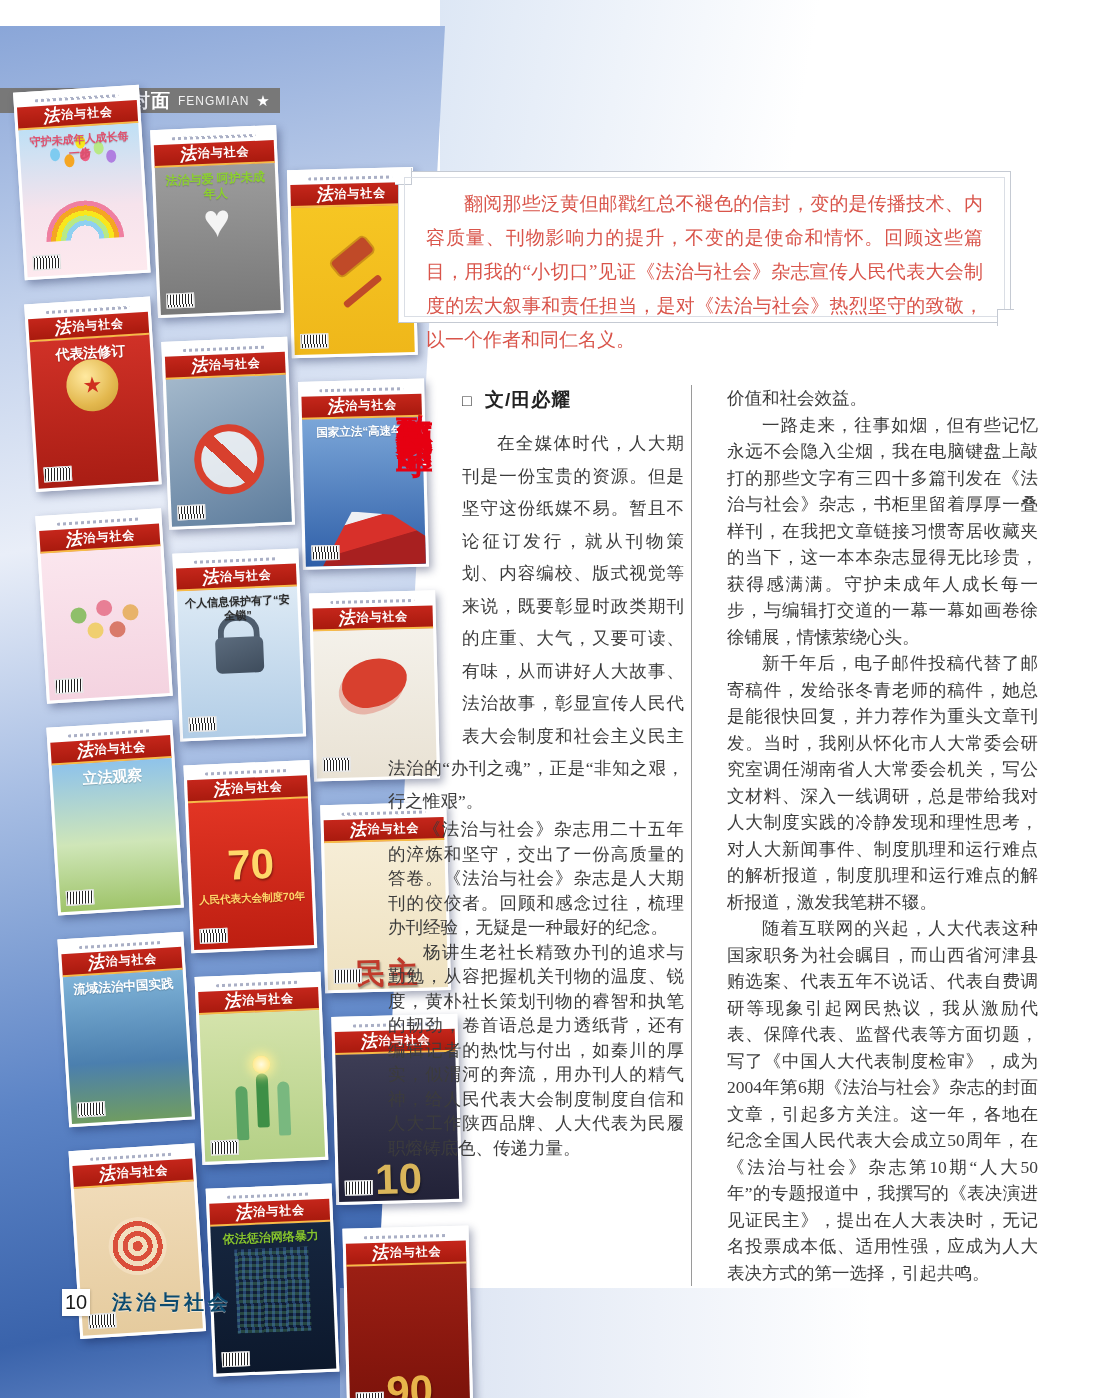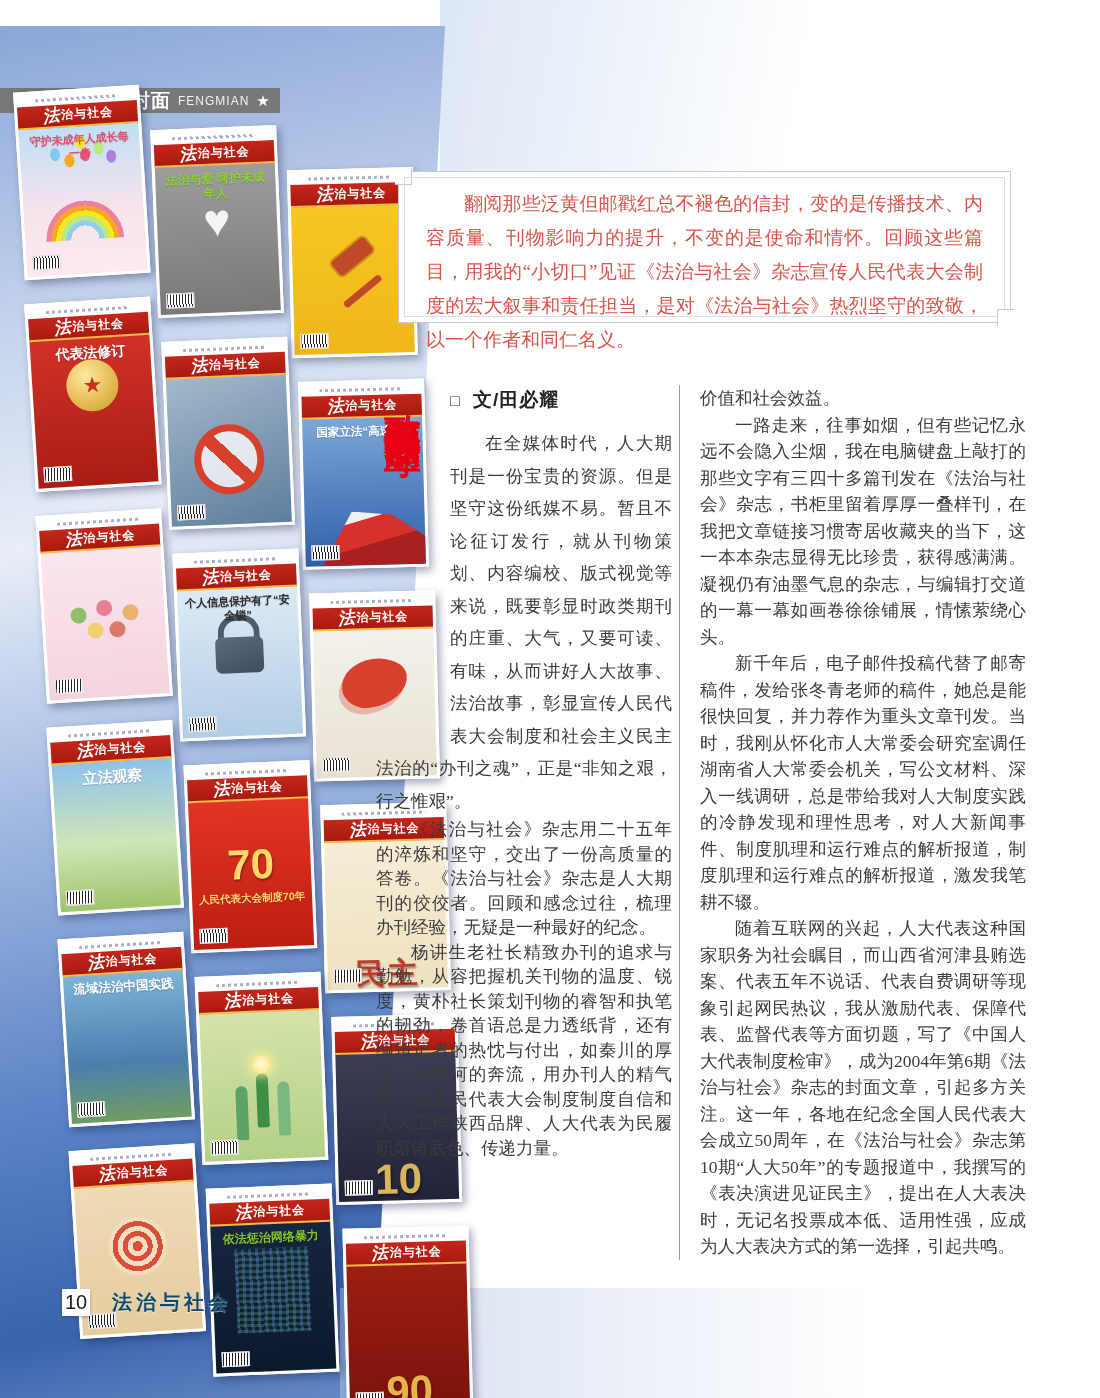--- a/index.html
+++ b/index.html
@@ -100,23 +100,23 @@
   }
   .quote-inner-frame{position:absolute;inset:5px;border:1px solid #dadee5;pointer-events:none;}
   .quote-box::before,.quote-box::after{content:'';position:absolute;width:16px;height:16px;background:#fff;}
   .quote-box::before{left:-4px;top:-4px;border-right:1px solid #c5cad3;border-bottom:1px solid #c5cad3;}
   .quote-box::after{right:-4px;bottom:-4px;border-left:1px solid #c5cad3;border-top:1px solid #c5cad3;}
   .quote-text{
     margin:0;font-size:19px;line-height:34px;color:#d9544a;text-align:justify;text-indent:2em;
     font-family:"Liberation Serif",serif;
   }
   
-  .article{position:absolute;left:376px;top:385px;width:650px;display:flex;}
+  .article{position:absolute;left:388px;top:385px;width:650px;display:flex;}
   .col1{width:296px;flex:0 0 auto;}
-  .col2{flex:1;margin-left:7px;border-left:1px solid #9a9a9a;padding-left:20px;}
+  .col2{flex:1;margin-left:7px;border-left:1px solid #9a9a9a;padding-left:35px;}
   .vtitle-float{float:left;width:74px;height:352px;}
   .vtitle{
     writing-mode:vertical-rl;text-orientation:upright;
     font-size:37px;font-weight:900;color:#e60012;line-height:1.0;letter-spacing:3px;
     margin-left:8px;
   }
   .byline{font-size:19px;font-weight:bold;color:#222;margin:2px 0 14px 0;letter-spacing:1px;}
   .byline .marker{font-size:16px;margin-right:6px;color:#333;}
   .article p.body-p{
     margin:0;font-size:17.5px;color:#3c3c3c;text-align:justify;text-indent:2em;
@@ -426,21 +426,21 @@
     <div class="byline">
       <span class="marker">□</span>
       <span>文/田必耀</span>
     </div>
     <p class="body-p first-p">在全媒体时代，人大期刊是一份宝贵的资源。但是坚守这份纸媒不易。暂且不论征订发行，就从刊物策划、内容编校、版式视觉等来说，既要彰显时政类期刊的庄重、大气，又要可读、有味，从而讲好人大故事、法治故事，彰显宣传人民代表大会制度和社会主义民主法治的“办刊之魂”，正是“非知之艰，行之惟艰”。</p>
     <p class="body-p">《法治与社会》杂志用二十五年的淬炼和坚守，交出了一份高质量的答卷。《法治与社会》杂志是人大期刊的佼佼者。回顾和感念过往，梳理办刊经验，无疑是一种最好的纪念。</p>
     <p class="body-p">杨讲生老社长精致办刊的追求与勤勉，从容把握机关刊物的温度、锐度，黄朴社长策划刊物的睿智和执笔的韧劲，卷首语总是力透纸背，还有编辑记者的热忱与付出，如秦川的厚实，似渭河的奔流，用办刊人的精气神，给人民代表大会制度制度自信和人大工作陕西品牌、人大代表为民履职熔铸底色、传递力量。</p>
   </div>
   <div class="col2">
     <p class="body-p cont">价值和社会效益。</p>
-    <p class="body-p">一路走来，往事如烟，但有些记忆永远不会隐入尘烟，我在电脑键盘上敲打的那些文字有三四十多篇刊发在《法治与社会》杂志，书柜里留着厚厚一叠样刊，在我把文章链接习惯寄居收藏夹的当下，这一本本杂志显得无比珍贵，获得感满满。凝视仍有油墨气息的杂志，与编辑打交道的一幕一幕如画卷徐徐铺展，情愫萦绕心头。</p>
+    <p class="body-p">一路走来，往事如烟，但有些记忆永远不会隐入尘烟，我在电脑键盘上敲打的那些文字有三四十多篇刊发在《法治与社会》杂志，书柜里留着厚厚一叠样刊，在我把文章链接习惯寄居收藏夹的当下，这一本本杂志显得无比珍贵，获得感满满。守护未成年人成长每一步，与编辑打交道的一幕一幕如画卷徐徐铺展，情愫萦绕心头。</p>
     <p class="body-p">新千年后，电子邮件投稿代替了邮寄稿件，发给张冬青老师的稿件，她总是能很快回复，并力荐作为重头文章刊发。当时，我刚从怀化市人大常委会研究室调任湖南省人大常委会机关，写公文材料、深入一线调研，总是带给我对人大制度实践的冷静发现和理性思考，对人大新闻事件、制度肌理和运行难点的解析报道，制度肌理和运行难点的解析报道，激发我笔耕不辍。</p>
     <p class="body-p">随着互联网的兴起，人大代表这种国家职务为社会瞩目，而山西省河津县贿选案、代表五年不说话、代表自费调研等现象引起网民热议，我从激励代表、保障代表、监督代表等方面切题，写了《中国人大代表制度检审》，成为2004年第6期《法治与社会》杂志的封面文章，引起多方关注。这一年，各地在纪念全国人民代表大会成立50周年，在《法治与社会》杂志第10期“人大50年”的专题报道中，我撰写的《表决演进见证民主》，提出在人大表决时，无记名投票成本低、适用性强，应成为人大表决方式的第一选择，引起共鸣。</p>
   </div>
 </div>
 
 <div class="footer">
   <div class="page-num">10</div>
   <div class="mag-name">法治与社会</div>
 </div>
 

